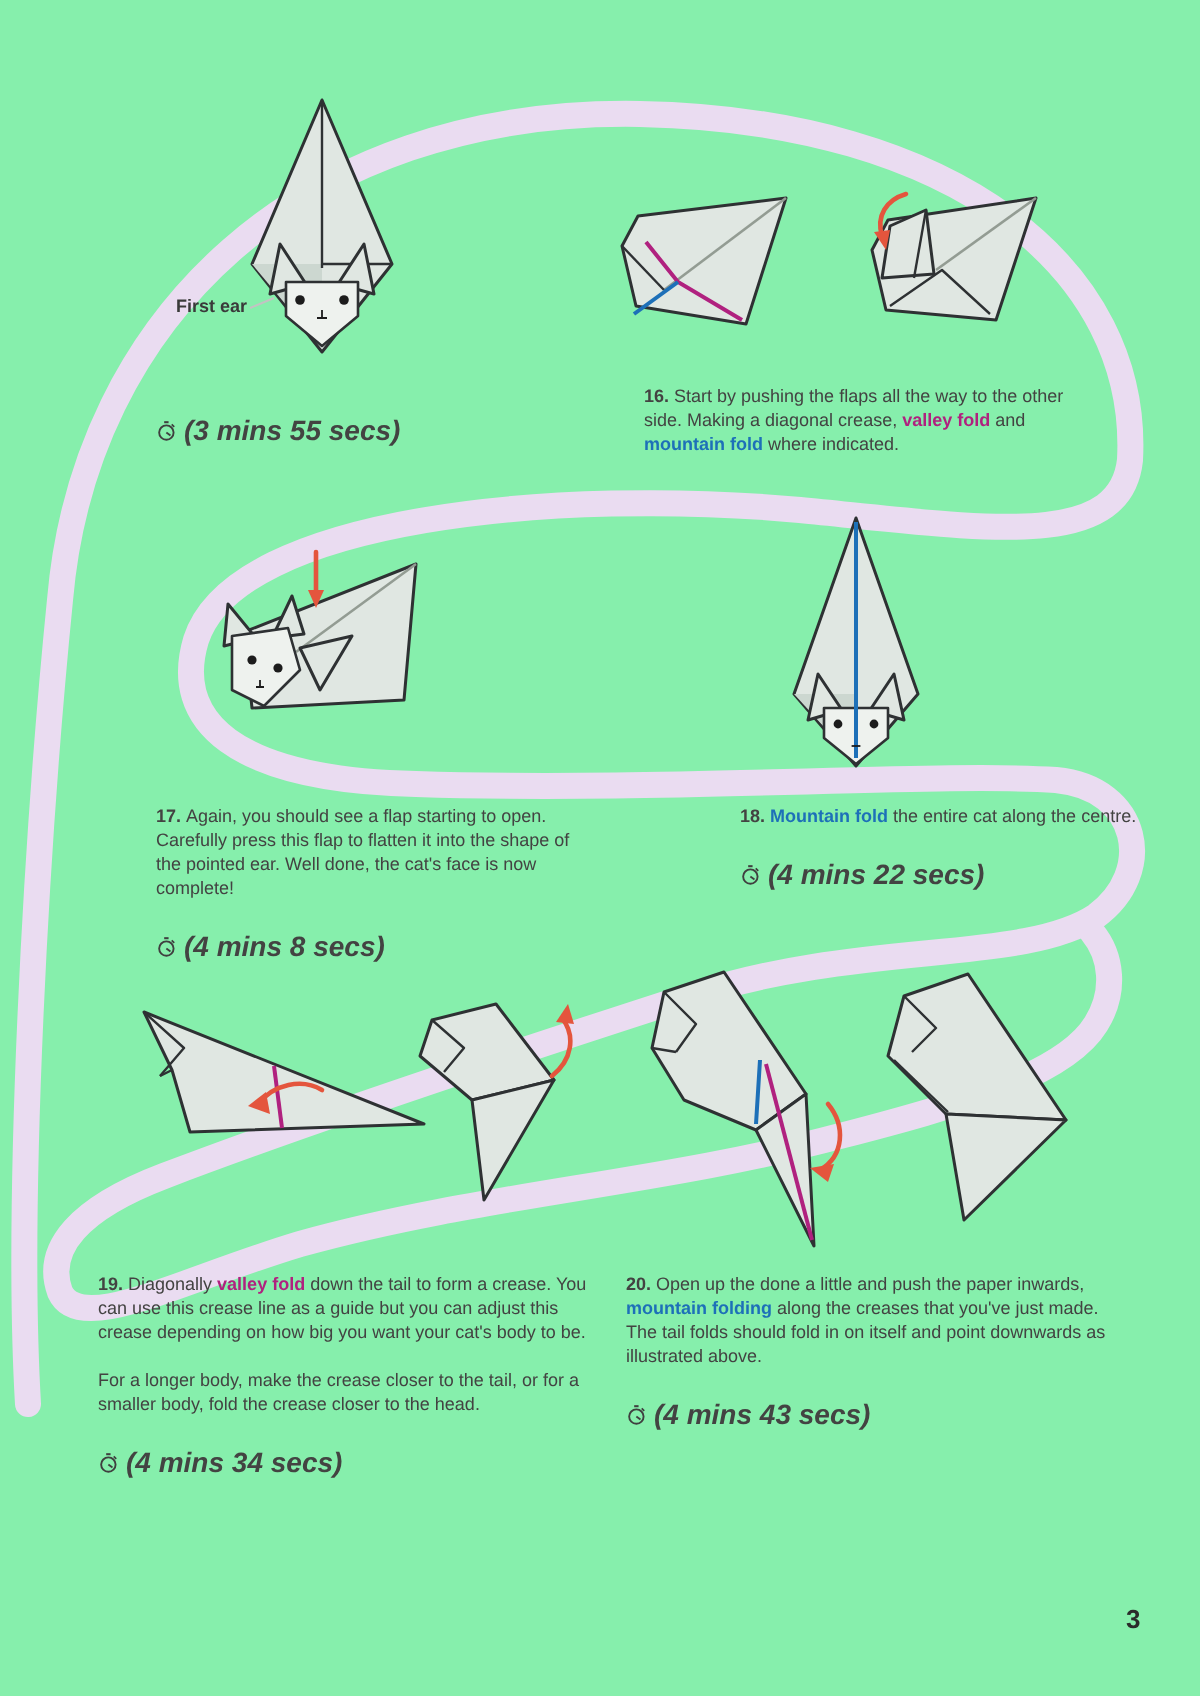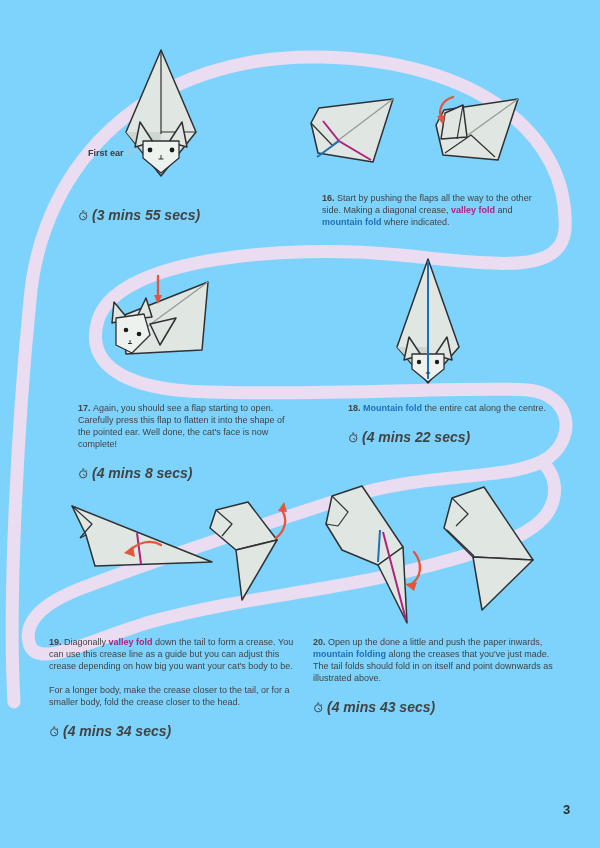--- a/index.html
+++ b/index.html
@@ -1,16 +1,16 @@
 <!DOCTYPE html>
 <html><head>
 <meta charset="utf-8">
 <style>
   html,body{margin:0;padding:0;background:#888;}
-  .page{position:relative;width:600px;height:848px;background:#7dd3fc;overflow:hidden;
+  .page{position:relative;width:600px;height:848px;background:#86efac;overflow:hidden;
         font-family:"Liberation Sans",sans-serif;color:#434342;}
   .bgpath{position:absolute;left:0;top:0;width:600px;height:848px;}
   svg.diagram{position:absolute;overflow:visible;}
   .d15{left:120px;top:46px;width:85px;height:145px;}
   .d16{left:305px;top:95px;width:215px;height:72px;}
   .d17{left:110px;top:268px;width:110px;height:95px;}
   .d18{left:395px;top:255px;width:72px;height:135px;}
   .d19{left:40px;top:498px;width:250px;height:110px;}
   .d20{left:302px;top:482px;width:250px;height:148px;}
   .paper{fill:#e0e7e2;stroke:#2e3133;stroke-width:1.5;stroke-linejoin:round;}
@@ -21,21 +21,21 @@
   .valleyl{fill:none;stroke:#b0217f;stroke-width:2;}
   .mountainl{fill:none;stroke:#1d70b8;stroke-width:2;}
   .red{fill:none;stroke:#e4553d;stroke-width:2.3;stroke-linecap:round;}
   .redfill{fill:#e4553d;stroke:none;}
   .eye{fill:#1c1c1c;}
   .mouth{fill:none;stroke:#1c1c1c;stroke-width:0.9;}
   .steptext{position:absolute;font-size:9px;line-height:12px;}
   .t15{left:78px;top:192px;width:208px;}
   .t16{left:322px;top:192px;width:214px;}
   .t17{left:78px;top:402px;width:212px;}
-  .t18{left:348px;top:402px;width:205px;}
+  .t18{left:370px;top:402px;width:205px;}
   .t19{left:49px;top:636px;width:252px;}
   .t20{left:313px;top:636px;width:250px;}
   .stp{margin:0;}
   .stp + .stp{margin-top:12px;}
   .s-num{font-weight:700;}
   .s-valley{color:#b0217f;font-weight:700;}
   .s-mountain{color:#1d70b8;font-weight:700;}
   .time{display:flex;align-items:center;gap:3px;font-weight:700;font-style:italic;
         font-size:14px;margin-top:17px;}
   .clk{width:11px;height:11px;flex:0 0 auto;}

